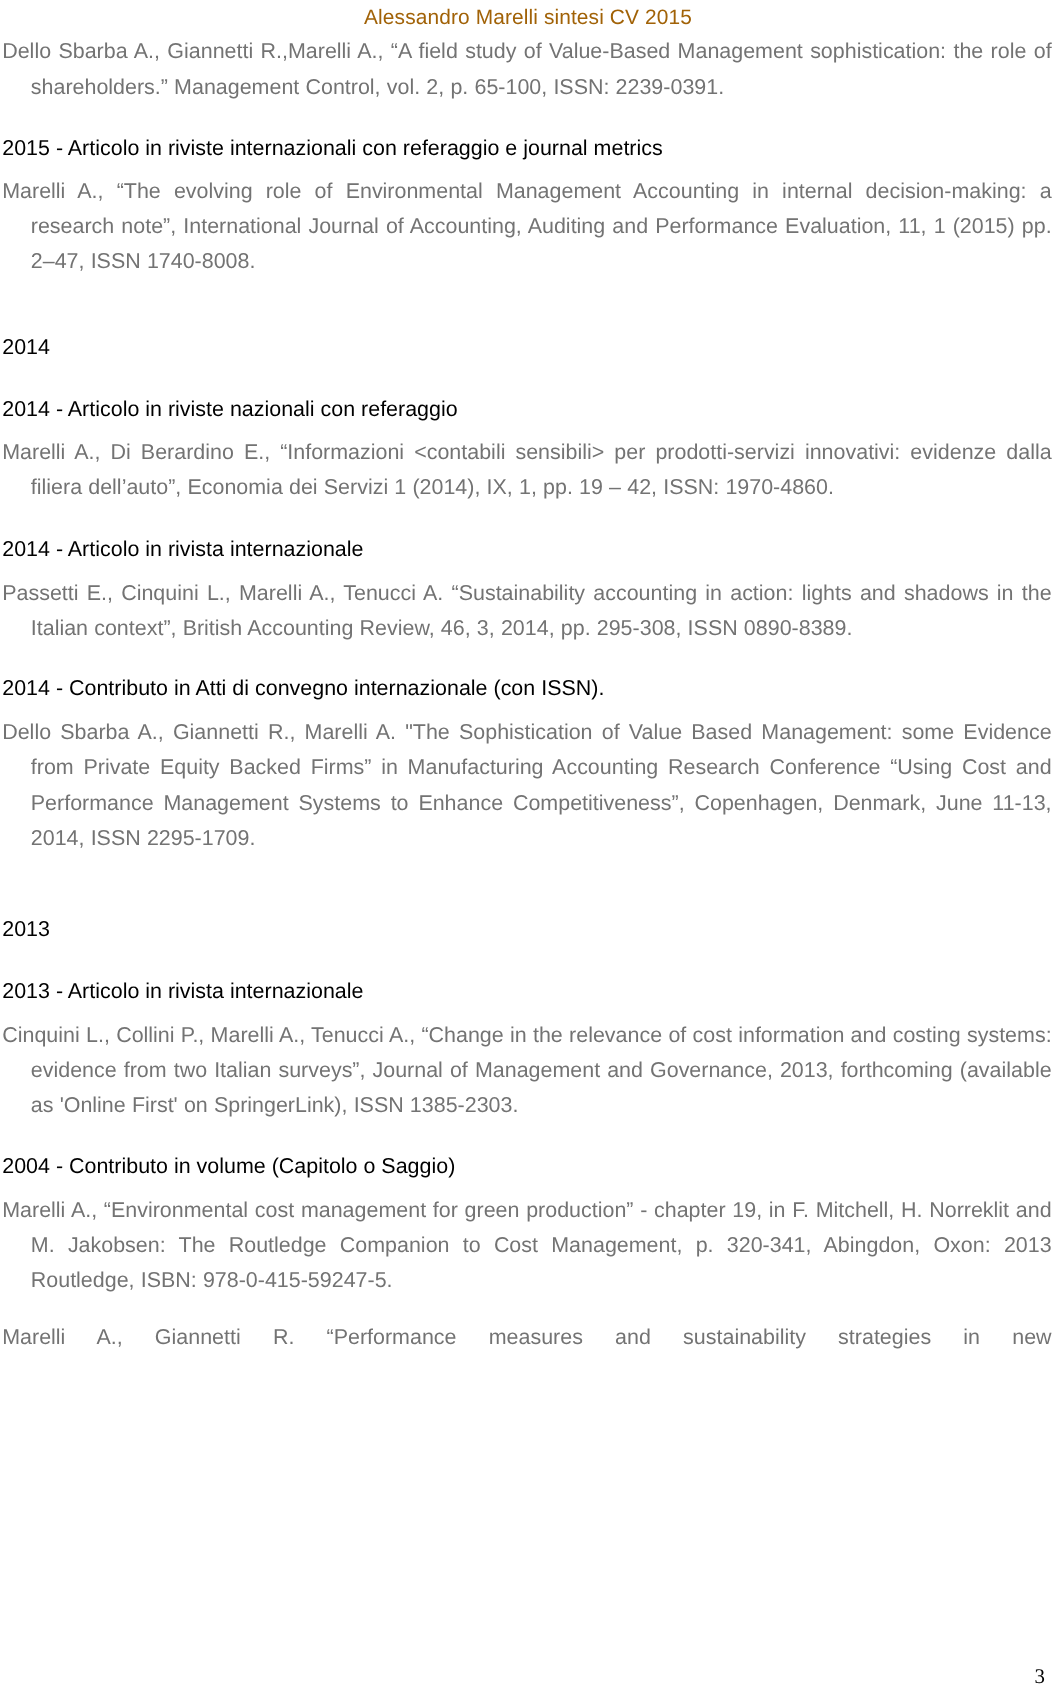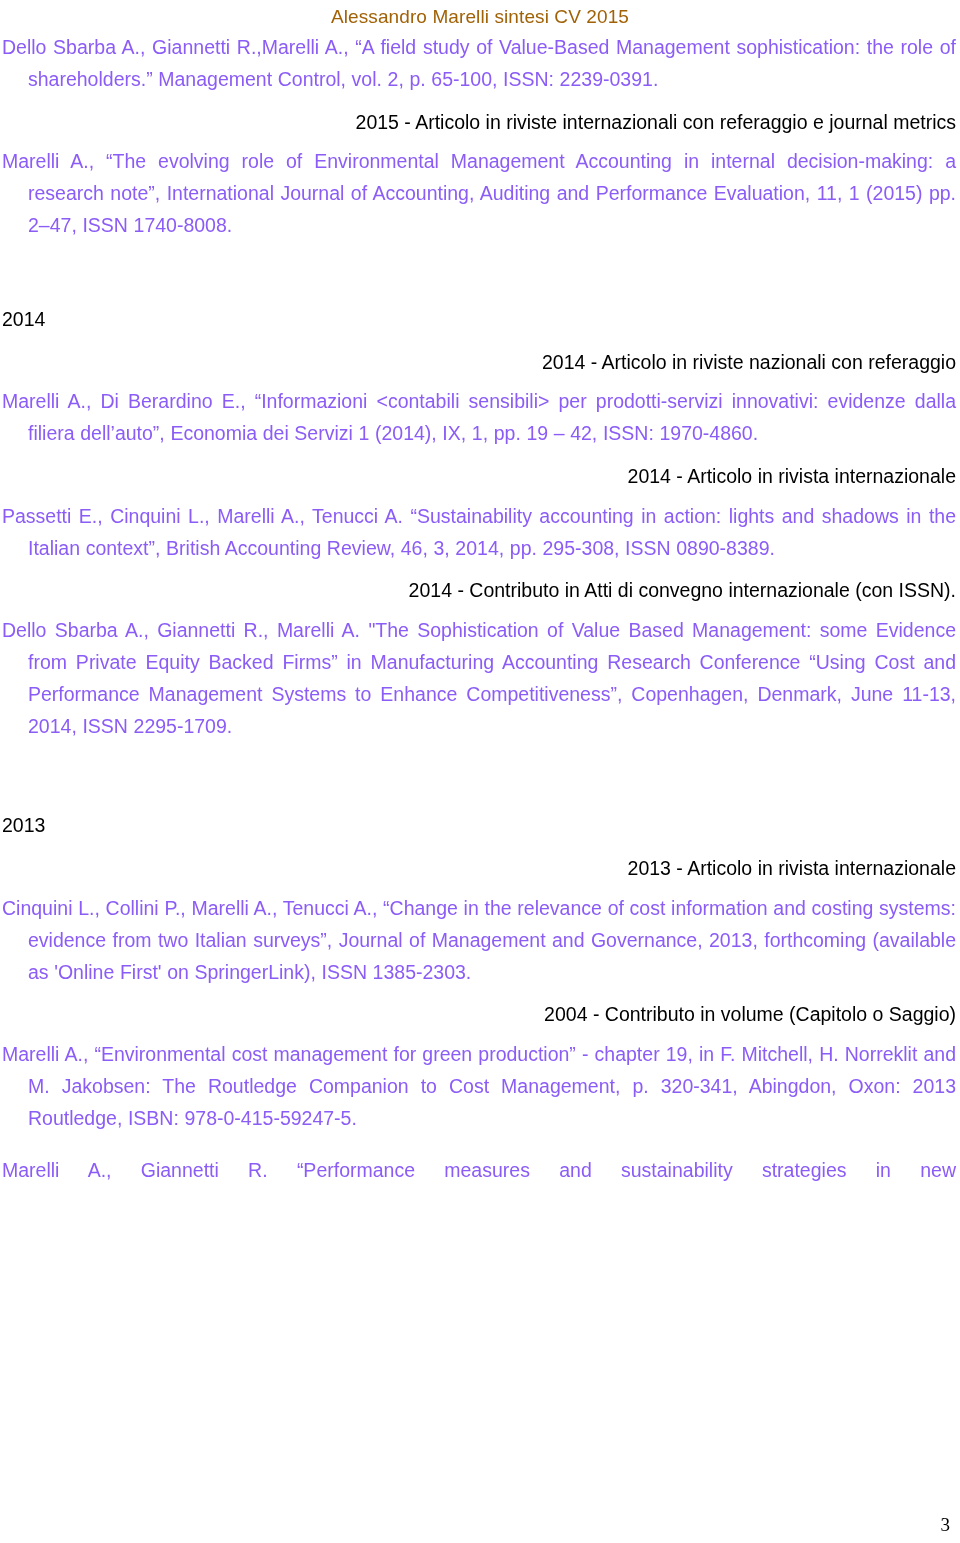--- a/index.html
+++ b/index.html
@@ -33,41 +33,41 @@
   }
   
   .ref {
     font-size: 19.5px;
     line-height: 31.8px;
     text-align: justify;
     text-justify: inter-word;
     margin: 0 0 2px 0;
     padding-left: 26px;
     text-indent: -26px;
-    color: #8b5cf6;
+    color: #737373;
     word-spacing: 0.2px;
   }
   .ref.last-full::after {
     content: "";
     display: inline-block;
     width: 100%;
   }
   
   .subhead {
     font-size: 19.5px;
     line-height: 31.8px;
-    margin: 3px 0 2px 0;
-    text-align: right;
+    margin: 16px 0 2px 0;
+    text-align: left;
     color: #000;
   }
   
   .yearhead {
     font-size: 19.5px;
     line-height: 31.8px;
-    margin: 16px 0 2px 0;
+    margin: 0 0 2px 0;
     text-align: left;
     color: #000;
   }
   .gap-sm { height: 6px; }
   .gap-lg { height: 44px; }
   .gap-xl { height: 50px; }
 
   .page-number {
     position: absolute;
     right: 10px;

